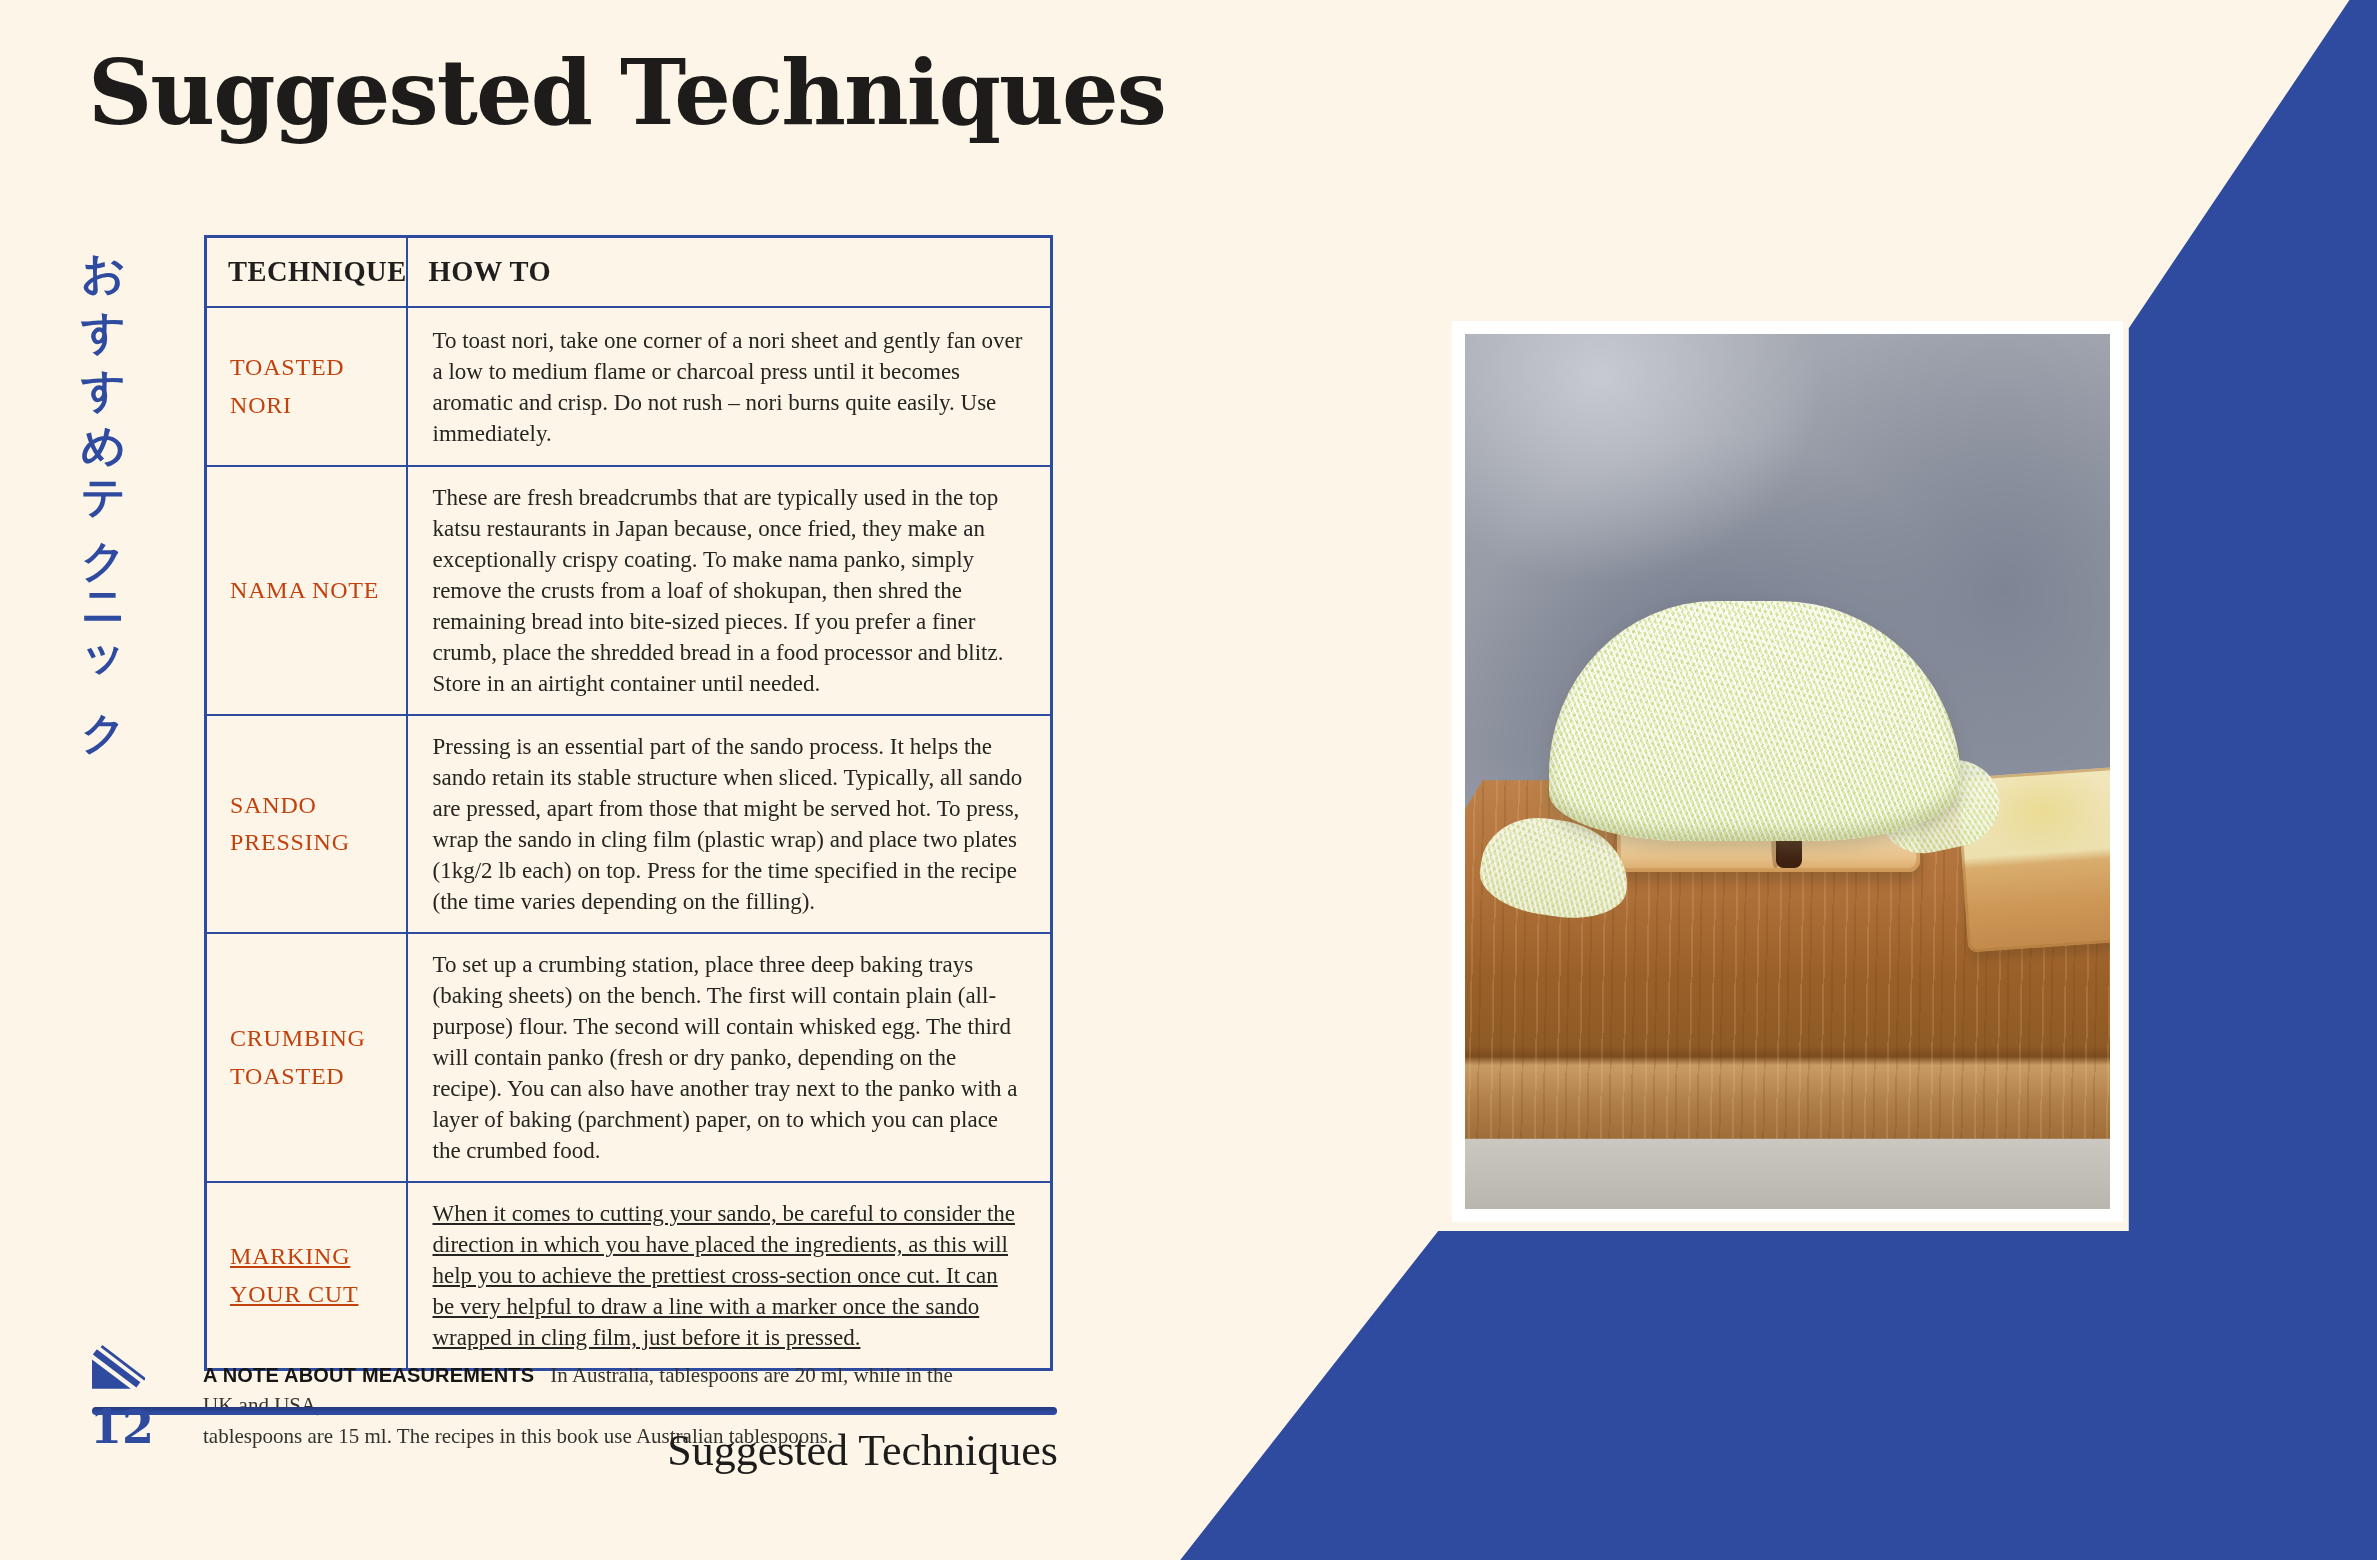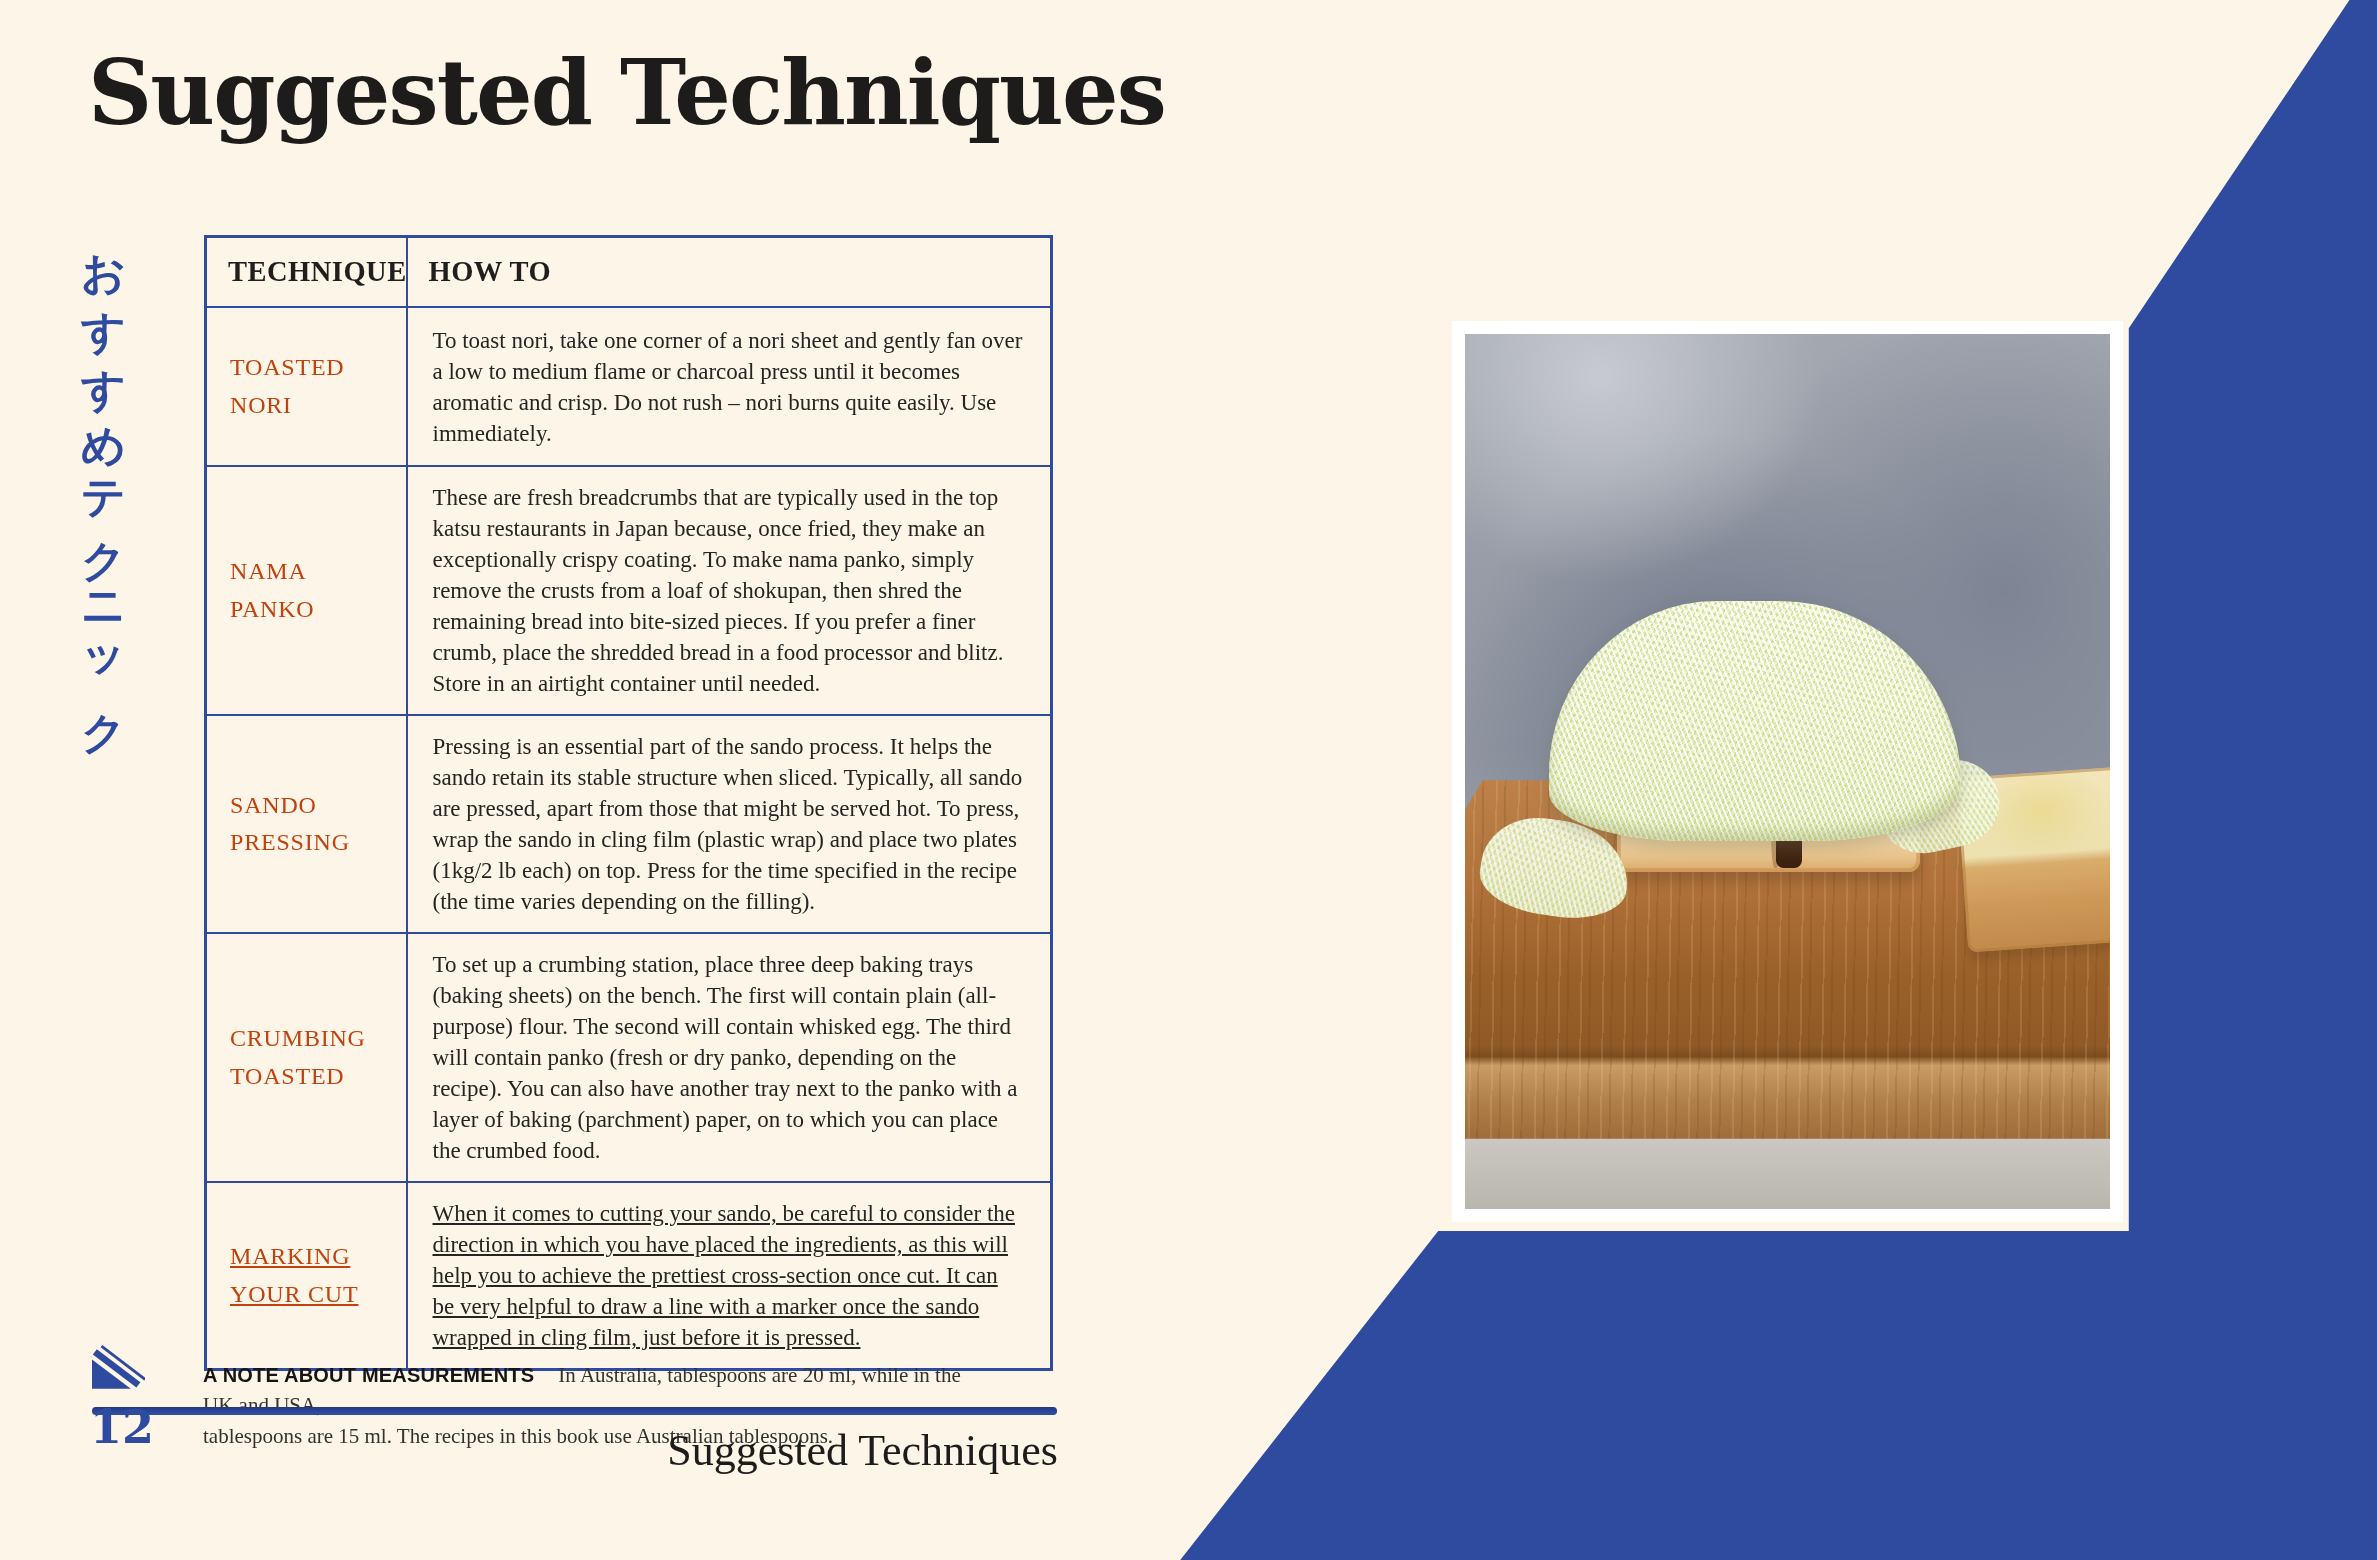--- a/index.html
+++ b/index.html
@@ -70,21 +70,21 @@
   tr.r4{height:243px}
   tr.r5{height:178px}
 
   .note{
     position:absolute;left:203px;top:1339px;width:761px;
     font-size:21px;line-height:1.45;color:#33322e;
   }
   .note b{
     font-family:"Liberation Sans", sans-serif;
     font-size:20px;letter-spacing:0.2px;color:#171614;
-    margin-right:24px;
+    margin-right:16px;
   }
   .note .nt{white-space:pre-line;}
   .note-icon{position:absolute;left:92px;top:1343px;}
 
   .rule{
     position:absolute;left:92px;top:1407px;width:965px;height:7.6px;
     border-radius:3.8px;
     background:linear-gradient(180deg,#22377f 0%,var(--blue) 70%);
   }
   .pagenum{
@@ -201,21 +201,21 @@
         <tr class="hr">
       <th>TECHNIQUE</th>
       <th>HOW TO</th>
     </tr>
     <tr class="r1">
       <td class="tname">TOASTED
 NORI</td>
       <td class="thow">To toast nori, take one corner of a nori sheet and gently fan over a low to medium flame or charcoal press until it becomes aromatic and crisp. Do not rush – nori burns quite easily. Use immediately.</td>
     </tr>
     <tr class="r2">
-      <td class="tname">NAMA PANKO</td>
+      <td class="tname">NAMA NOTE</td>
       <td class="thow">These are fresh breadcrumbs that are typically used in the top katsu restaurants in Japan because, once fried, they make an exceptionally crispy coating. To make nama panko, simply remove the crusts from a loaf of shokupan, then shred the remaining bread into bite-sized pieces. If you prefer a finer crumb, place the shredded bread in a food processor and blitz. Store in an airtight container until needed.</td>
     </tr>
     <tr class="r3">
       <td class="tname">SANDO
 PRESSING</td>
       <td class="thow">Pressing is an essential part of the sando process. It helps the sando retain its stable structure when sliced. Typically, all sando are pressed, apart from those that might be served hot. To press, wrap the sando in cling film (plastic wrap) and place two plates (1kg/2 lb each) on top. Press for the time specified in the recipe (the time varies depending on the filling).</td>
     </tr>
     <tr class="r4">
       <td class="tname">CRUMBING
 TOASTED</td>

